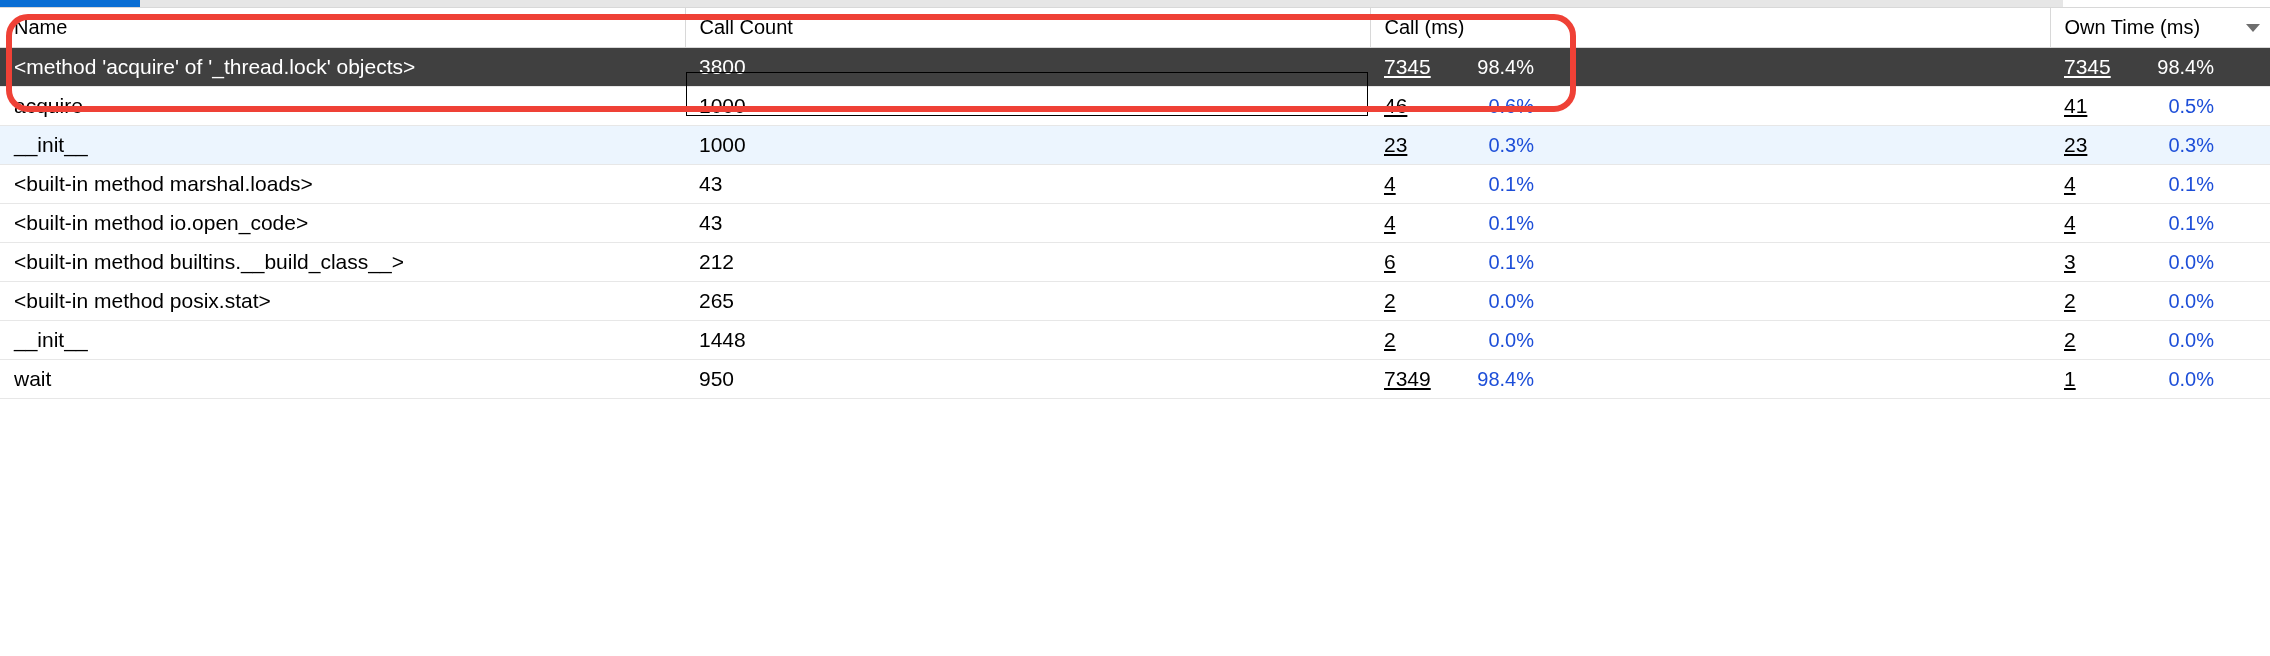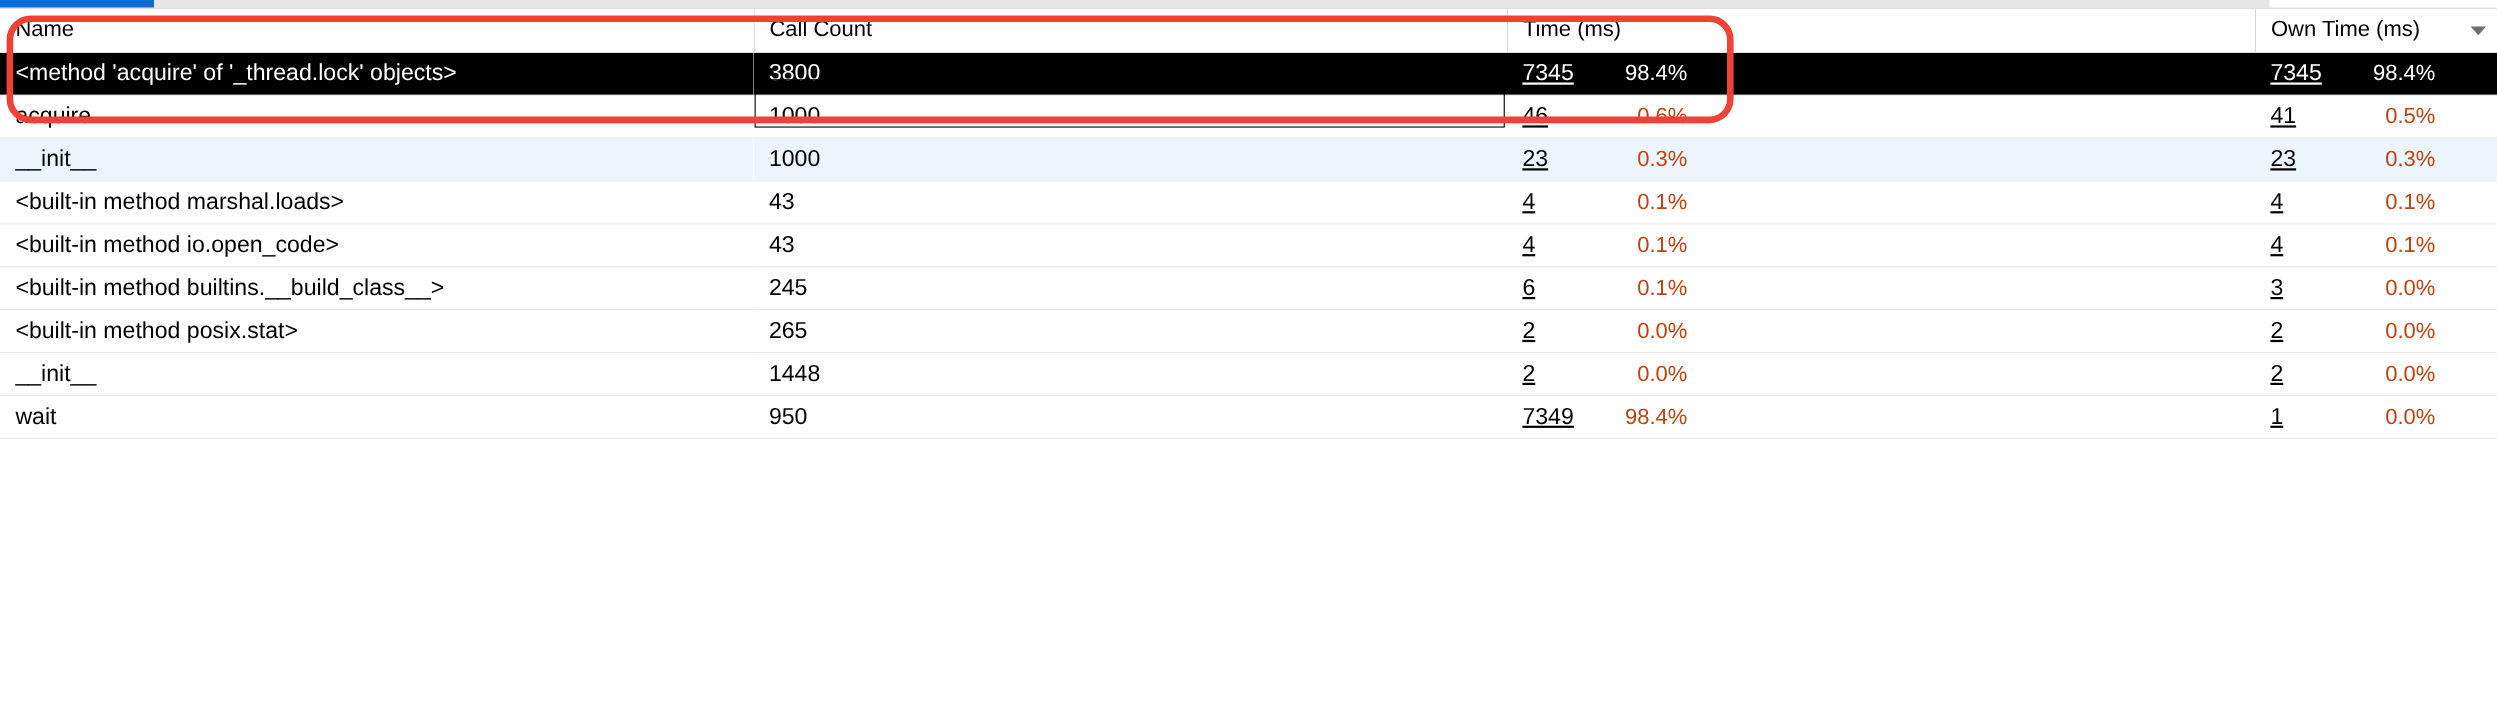--- a/index.html
+++ b/index.html
@@ -52,40 +52,40 @@
   }
   tbody tr td {
     border-bottom: 1px solid #e7e7e7;
     padding: 7px 10px 7px 14px;
     font-size: 21px;
     vertical-align: middle;
     white-space: nowrap;
     overflow: hidden;
   }
   tbody tr.selected td {
-    background: #000000;
+    background: #404040;
     color: #fff;
   }
   tbody tr.hover td {
     background: #ecf5fe;
   }
   .num-pair {
     display: flex;
     align-items: baseline;
   }
   .num-pair .v {
     width: 72px;
     flex: 0 0 auto;
     text-decoration: underline;
   }
   .num-pair .p {
     width: 78px;
     flex: 0 0 auto;
     text-align: right;
-    color: #c2410c;
+    color: #1d4ed8;
     font-size: 20px;
   }
   tbody tr.selected .num-pair .p { color: #fff; }
   .callout {
     position: absolute;
     border: 6px solid #ef4136;
     border-radius: 22px;
     pointer-events: none;
     z-index: 50;
   }
@@ -110,21 +110,21 @@
     <colgroup>
       <col style="width:685px">
       <col style="width:685px">
       <col style="width:680px">
       <col style="width:220px">
     </colgroup>
     <thead>
       <tr class="head-row">
         <th>Name</th>
         <th>Call Count</th>
-        <th>Time (ms)</th>
+        <th>Call (ms)</th>
         <th>
           <span>Own Time (ms)</span>
           <span class="sort-icon"></span>
         </th>
       </tr>
     </thead>
     <tbody id="tbody">
         <tr class="selected">
           <td>&lt;method 'acquire' of '_thread.lock' objects&gt;</td>
           <td>3800</td>
@@ -200,21 +200,21 @@
           </td>
           <td>
             <div class="num-pair">
               <span class="v">4</span>
               <span class="p">0.1%</span>
             </div>
           </td>
         </tr>
         <tr>
           <td>&lt;built-in method builtins.__build_class__&gt;</td>
-          <td>245</td>
+          <td>212</td>
           <td>
             <div class="num-pair">
               <span class="v">6</span>
               <span class="p">0.1%</span>
             </div>
           </td>
           <td>
             <div class="num-pair">
               <span class="v">3</span>
               <span class="p">0.0%</span>

